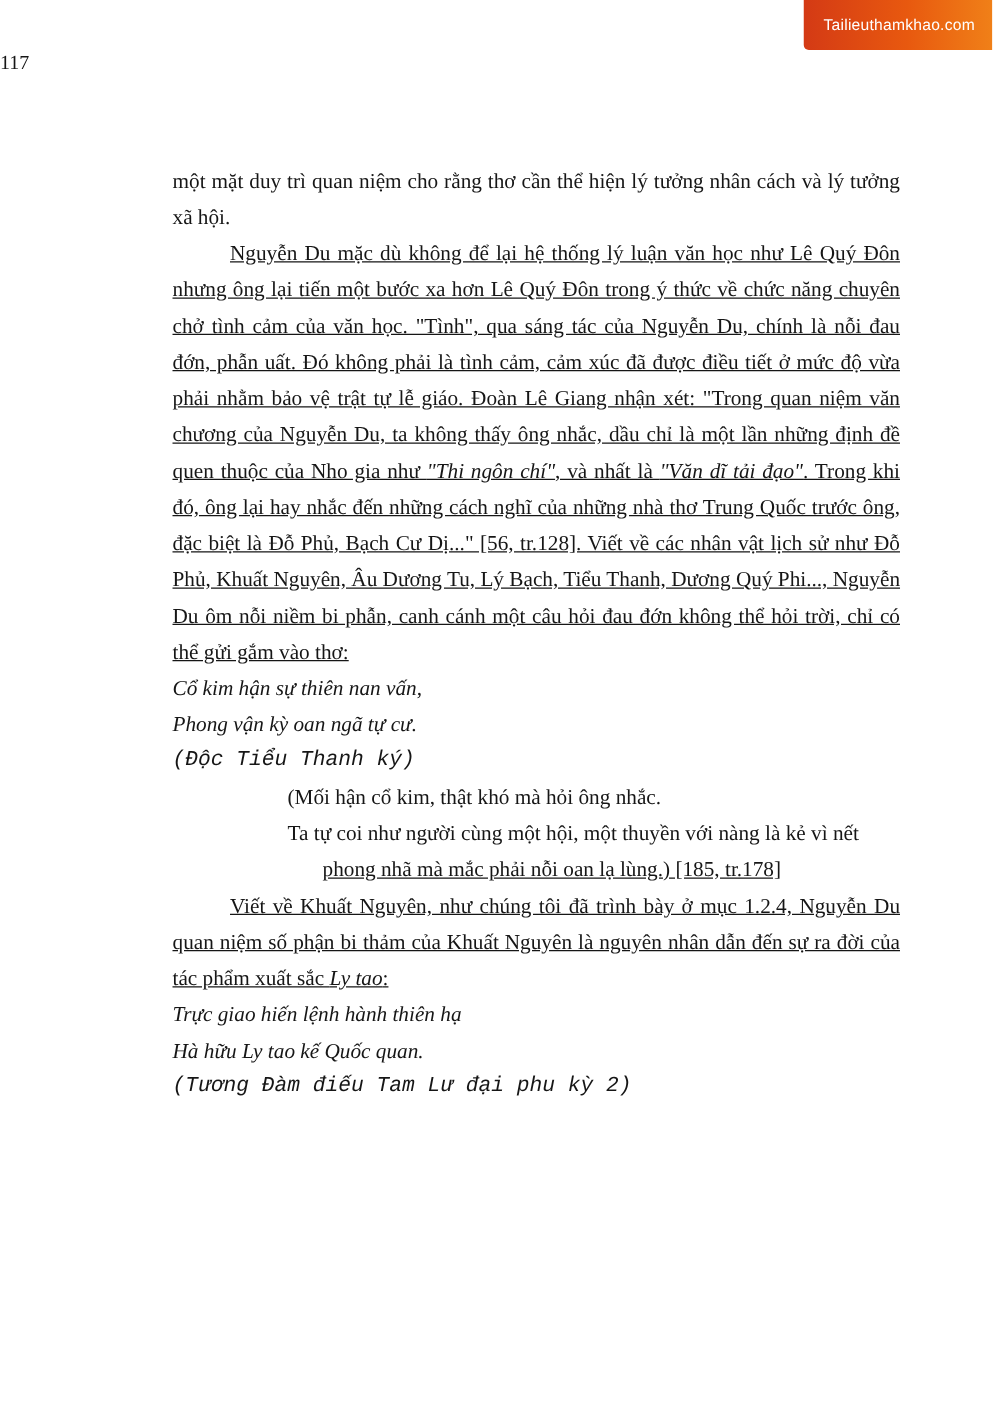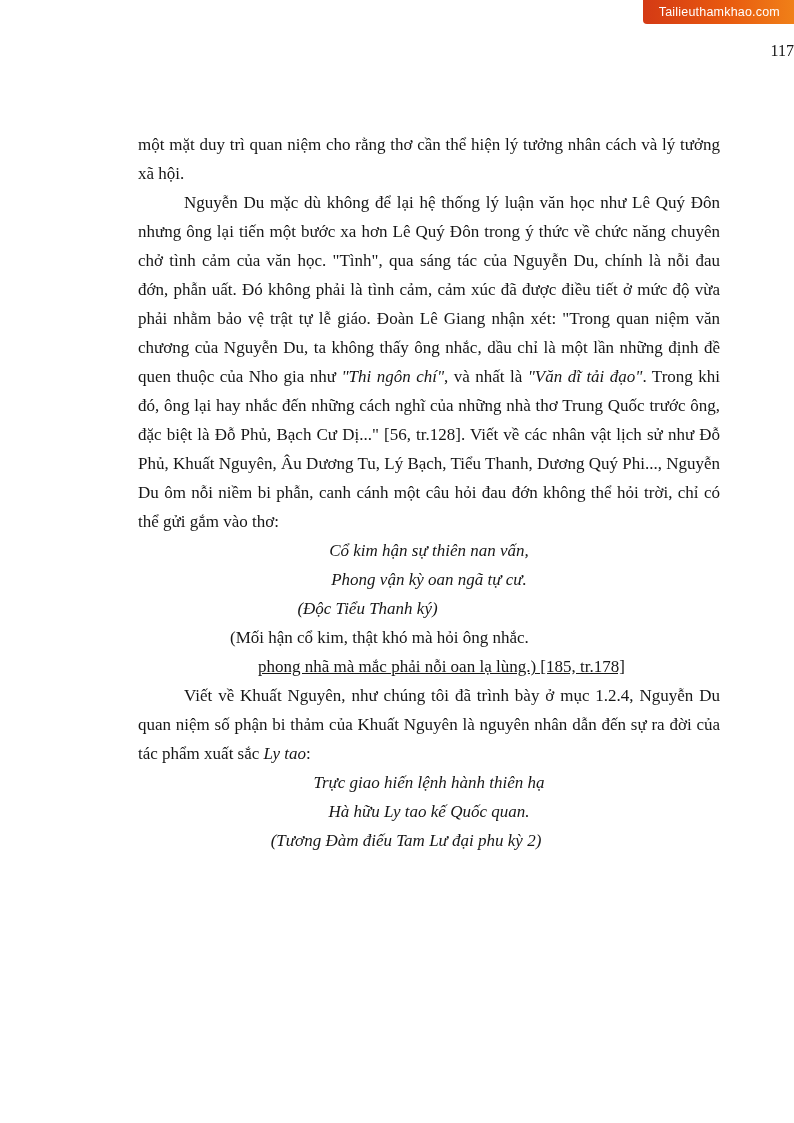--- a/index.html
+++ b/index.html
@@ -11,54 +11,55 @@
     margin: 0 auto;
     background: #ffffff;
     color: #161616;
     font-family: "Liberation Serif", "DejaVu Serif", serif;
     overflow: hidden;
   }
   .watermark {
     position: absolute;
     top: 0;
     right: 0;
-    height: 24px;
+    height: 40px;
     padding: 0 14px 0 16px;
     display: flex;
     align-items: center;
     background: linear-gradient(90deg, #d43a15 0%, #e8590f 55%, #f08018 100%);
     border-bottom-left-radius: 4px;
   }
   .watermark span {
     color: #ffffff;
     font-family: "Liberation Sans", sans-serif;
     font-size: 12.5px;
     letter-spacing: 0.2px;
   }
   .page-number {
     padding-top: 42px;
-    text-align: right;
+    text-align: left;
     font-size: 16px;
   }
   .body-text {
     width: 582px;
     margin-left: 138px;
     margin-top: 70px;
     font-size: 17px;
     line-height: 29px;
   }
   .para { text-align: justify; }
-  .para.indent { text-indent: 46px; }
+  .para.indent { text-indent: 46px; text-decoration: underline; }
   .poem-line {
-    text-align: center;
+    text-align: left;
     font-style: italic;
   }
   .source-line {
     font-style: italic;
-    text-align: center;
+    text-align: left;
+    font-family: Liberation Mono, monospace;
   }
   .source-1 { margin-right: 123px; }
   .source-2 { margin-right: 46px; }
   .source-3 { margin-right: 14px; font-style: normal; }
   .source-3 .it { font-style: italic; }
   .trans-line { text-align: left; }
   .ml-92  { margin-left: 92px; }
   .ml-120 { margin-left: 120px; text-decoration: underline; }
   .it { font-style: italic; }
 </style>
@@ -81,20 +82,21 @@
 
     <div>
       <div class="poem-line">Cổ kim hận sự thiên nan vấn,</div>
       <div class="poem-line">Phong vận kỳ oan ngã tự cư.</div>
     </div>
 
     <div class="source-line source-1">(Độc Tiểu Thanh ký)</div>
 
     <div>
       <div class="trans-line ml-92">(Mối hận cổ kim, thật khó mà hỏi ông nhắc.</div>
+      <div class="trans-line ml-92">Ta tự coi như người cùng một hội, một thuyền với nàng là kẻ vì nết</div>
       <div class="trans-line ml-120">phong nhã mà mắc phải nỗi oan lạ lùng.) [185, tr.178]</div>
     </div>
 
     <p class="para indent"><span>Viết về Khuất Nguyên, như chúng tôi đã trình bày ở mục 1.2.4, Nguyễn Du quan niệm số phận bi thảm của Khuất Nguyên là nguyên nhân dẫn đến sự ra đời của tác phẩm xuất sắc </span><span class="it">Ly tao</span><span>:</span></p>
 
     <div>
       <div class="poem-line">Trực giao hiến lệnh hành thiên hạ</div>
       <div class="poem-line">Hà hữu Ly tao kế Quốc quan.</div>
     </div>
 

